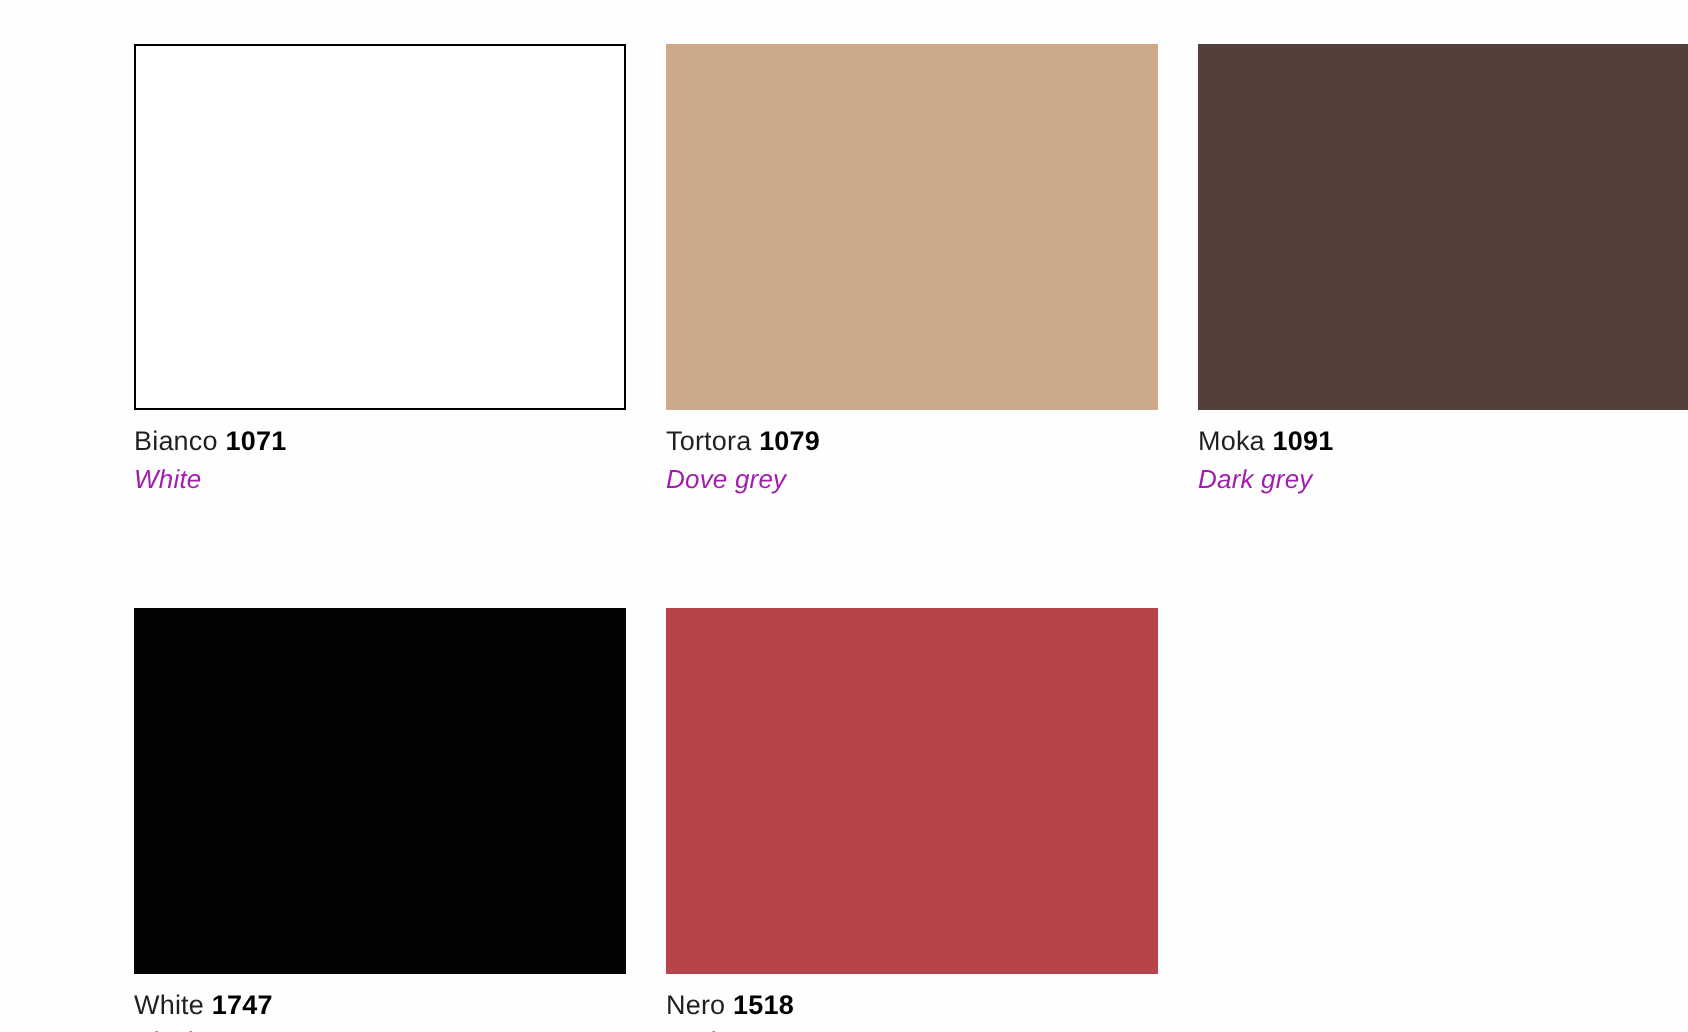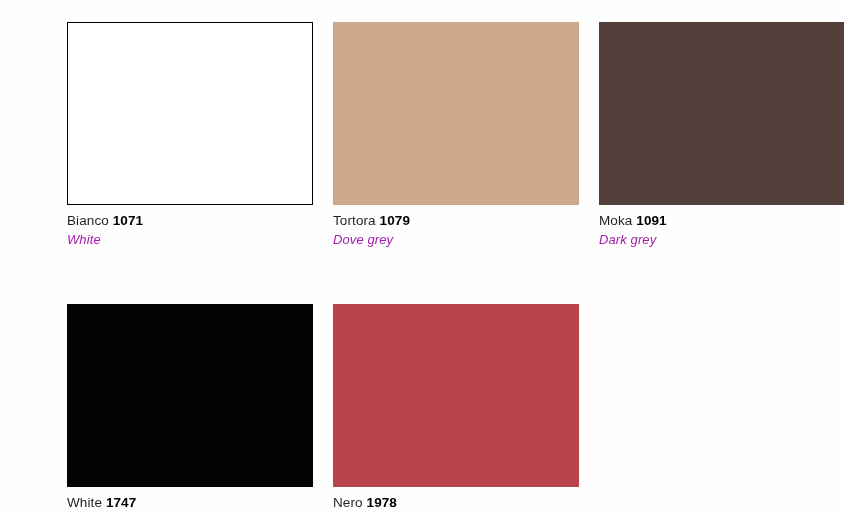--- a/index.html
+++ b/index.html
@@ -101,21 +101,21 @@
       <div class="swatch" style="background-color: rgb(3, 3, 3);"></div>
       <div class="caption">
         <div class="caption-name"><span>White</span> <span class="code">1747</span></div>
         <div class="caption-en">Black</div>
       </div>
     </div>
 
     <div class="cell row-two">
       <div class="swatch" style="background-color: rgb(184, 67, 74);"></div>
       <div class="caption">
-        <div class="caption-name"><span>Nero</span> <span class="code">1978</span></div>
+        <div class="caption-name"><span>Nero</span> <span class="code">1518</span></div>
         <div class="caption-en">Red</div>
       </div>
     </div>
 
     <div class="cell row-two empty"></div>
 
   </div>
 </div>
 
 </body></html>

